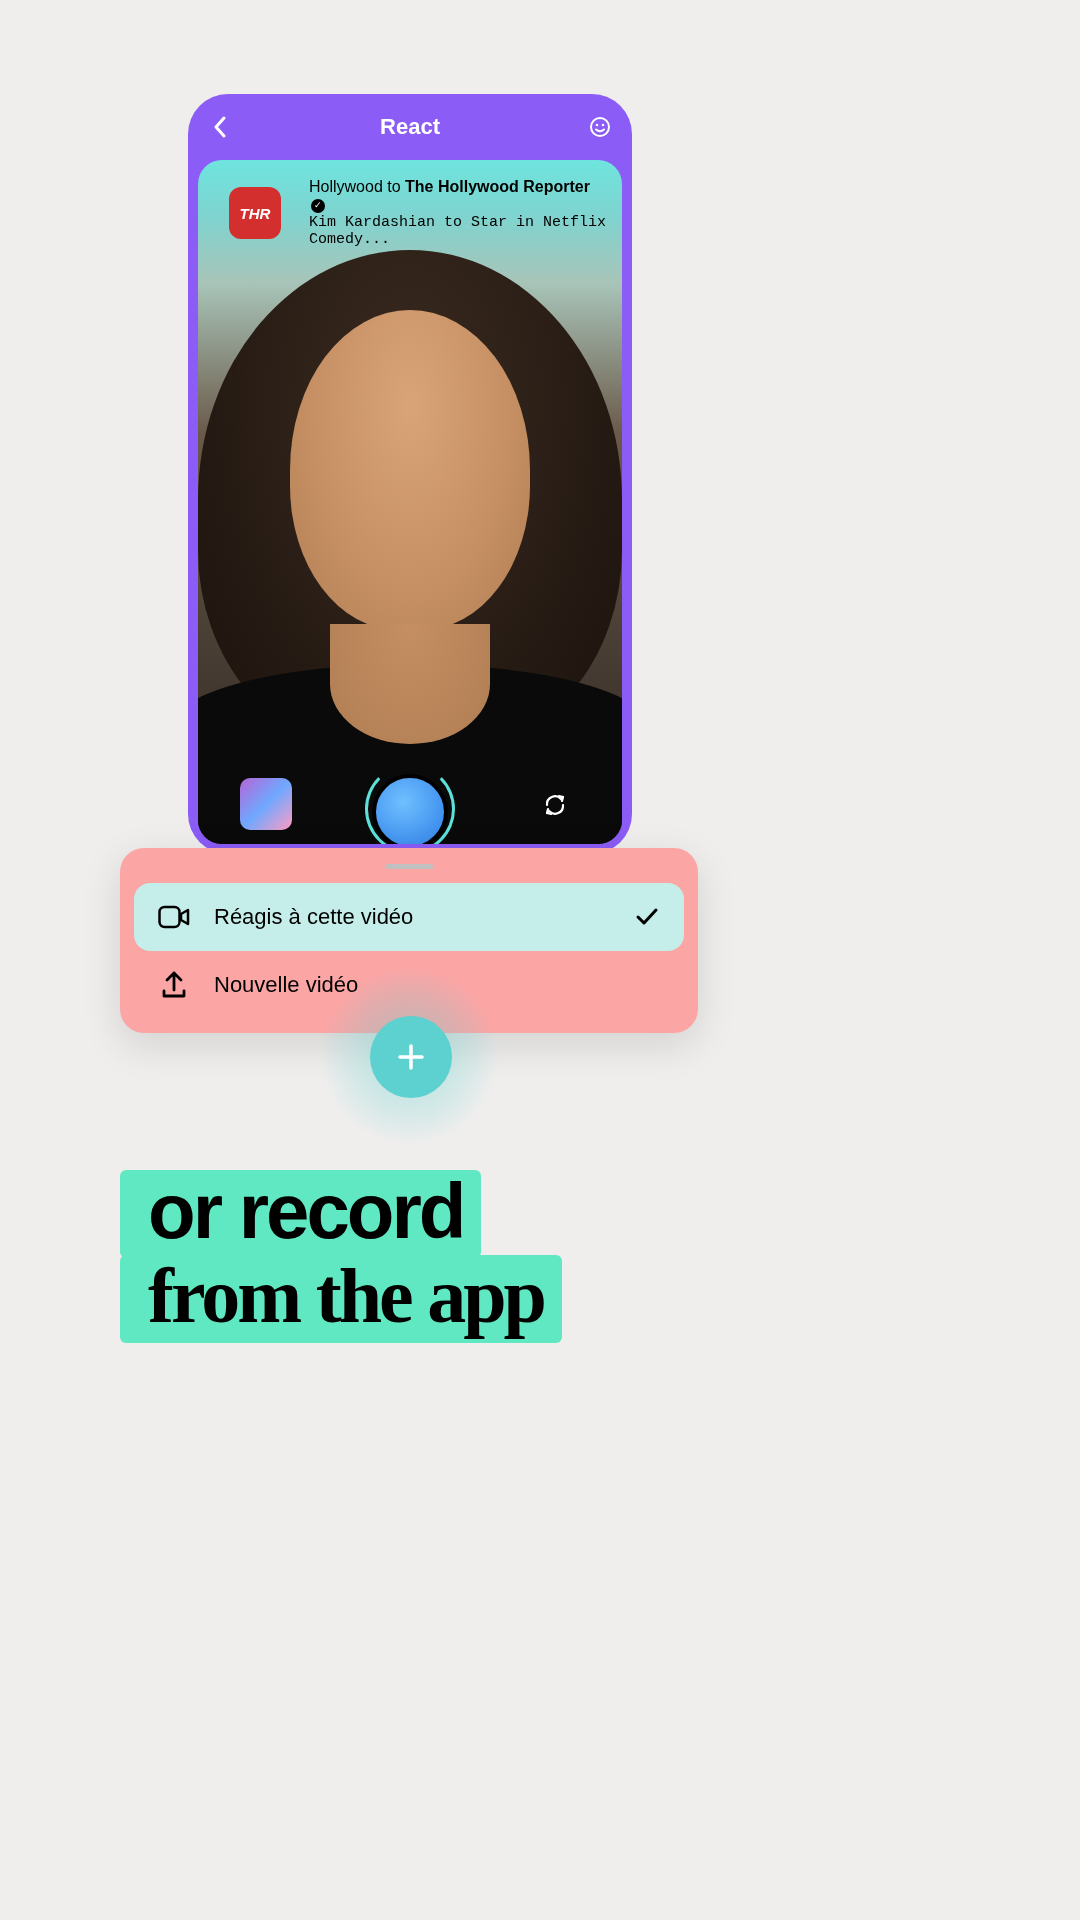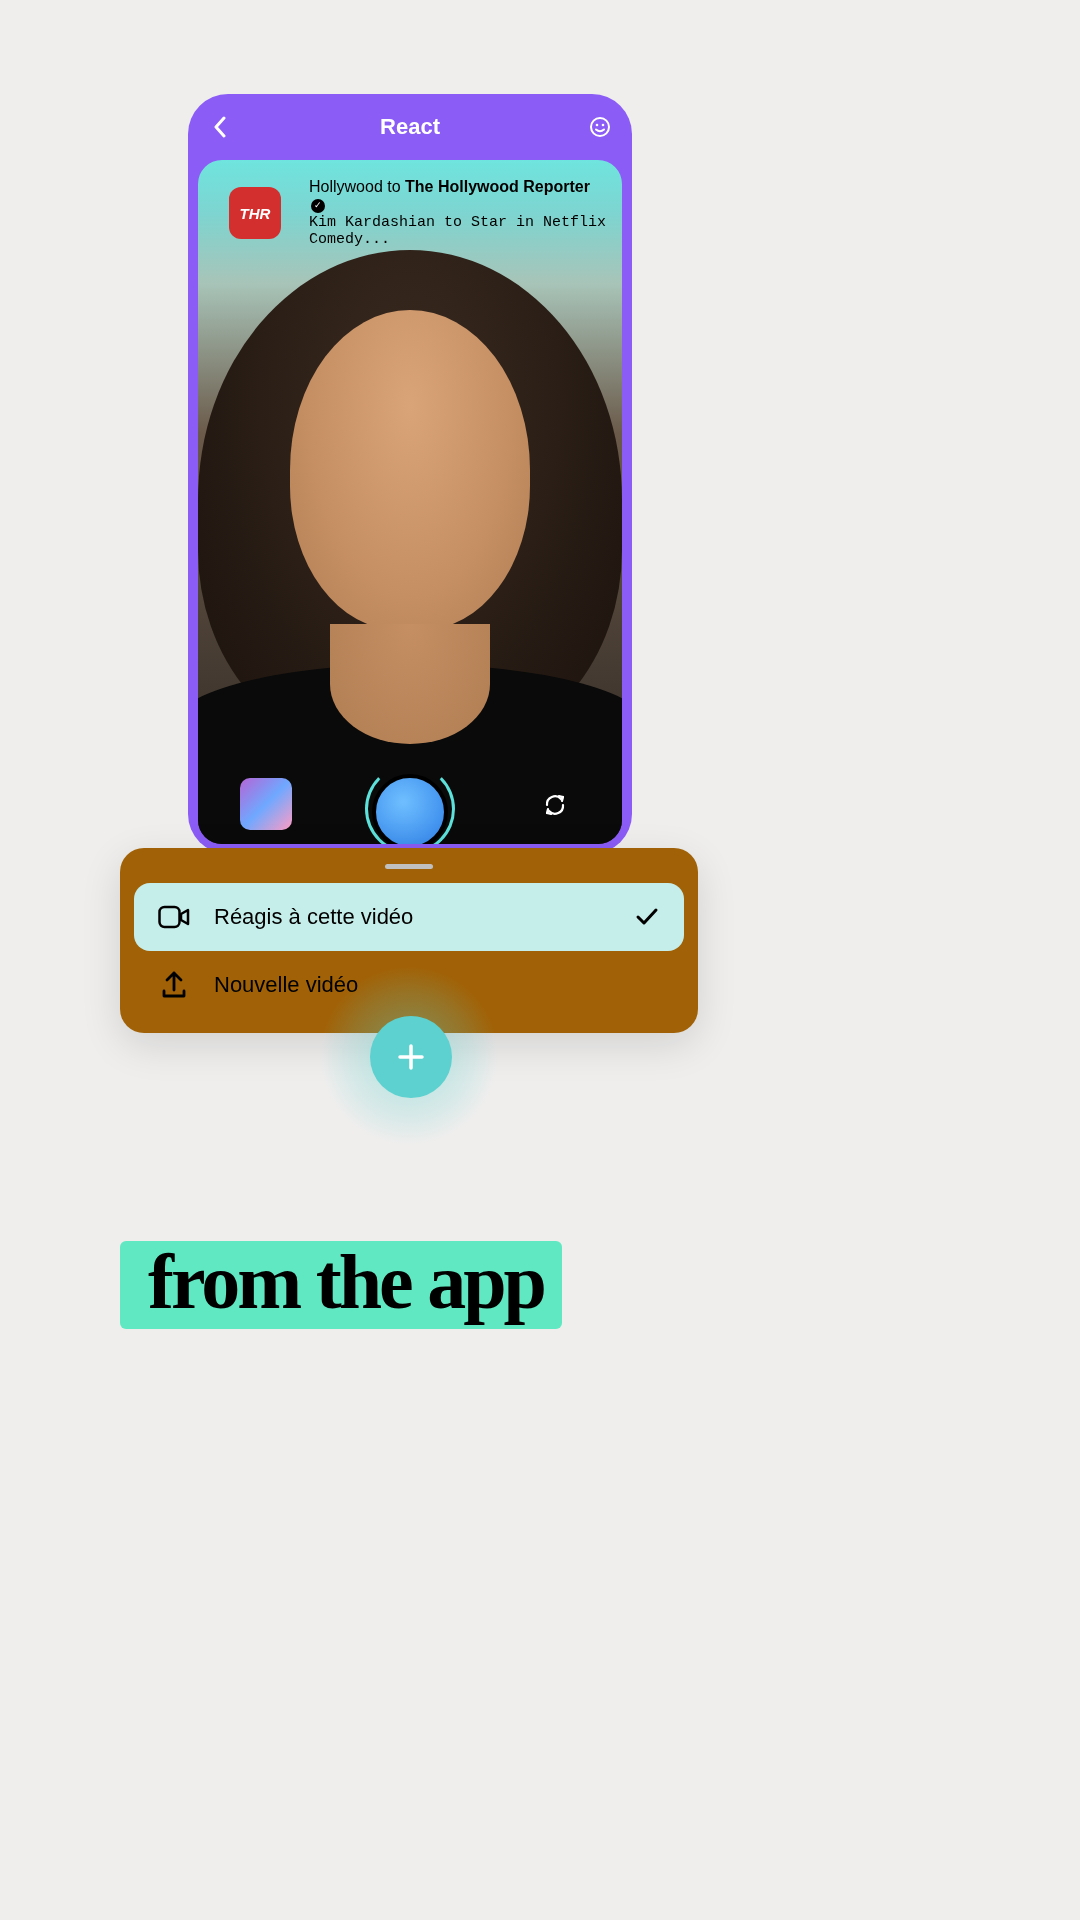--- a/index.html
+++ b/index.html
@@ -171,21 +171,21 @@
   width: 30px; height: 30px;
   display: flex;
   align-items: center;
   justify-content: center;
 }
 .sheet {
   position: absolute;
   left: 120px;
   top: 848px;
   width: 578px;
-  background: #a16207;
+  background: #fca5a5;
   border-radius: 24px;
   padding: 14px;
   box-shadow: 0 12px 40px rgba(0,0,0,0.12);
 }
 .sheet-handle {
   width: 48px; height: 5px;
   background: #c0c0c0;
   border-radius: 3px;
   margin: 2px auto 14px;
 }
@@ -320,15 +320,15 @@
 </div>
 
 <div class="fab-glow"></div>
 <div class="fab">
   <svg width="34" height="34" viewBox="0 0 34 34">
     <path d="M17 6 L17 28 M6 17 L28 17" stroke="#fff" stroke-width="3.5" stroke-linecap="round"></path>
   </svg>
 </div>
 
 <div class="tagline">
-  <br>
+  <span class="hl1">or record</span><br>
   <span class="hl2">from the app</span>
 </div>
 
 </body></html>

